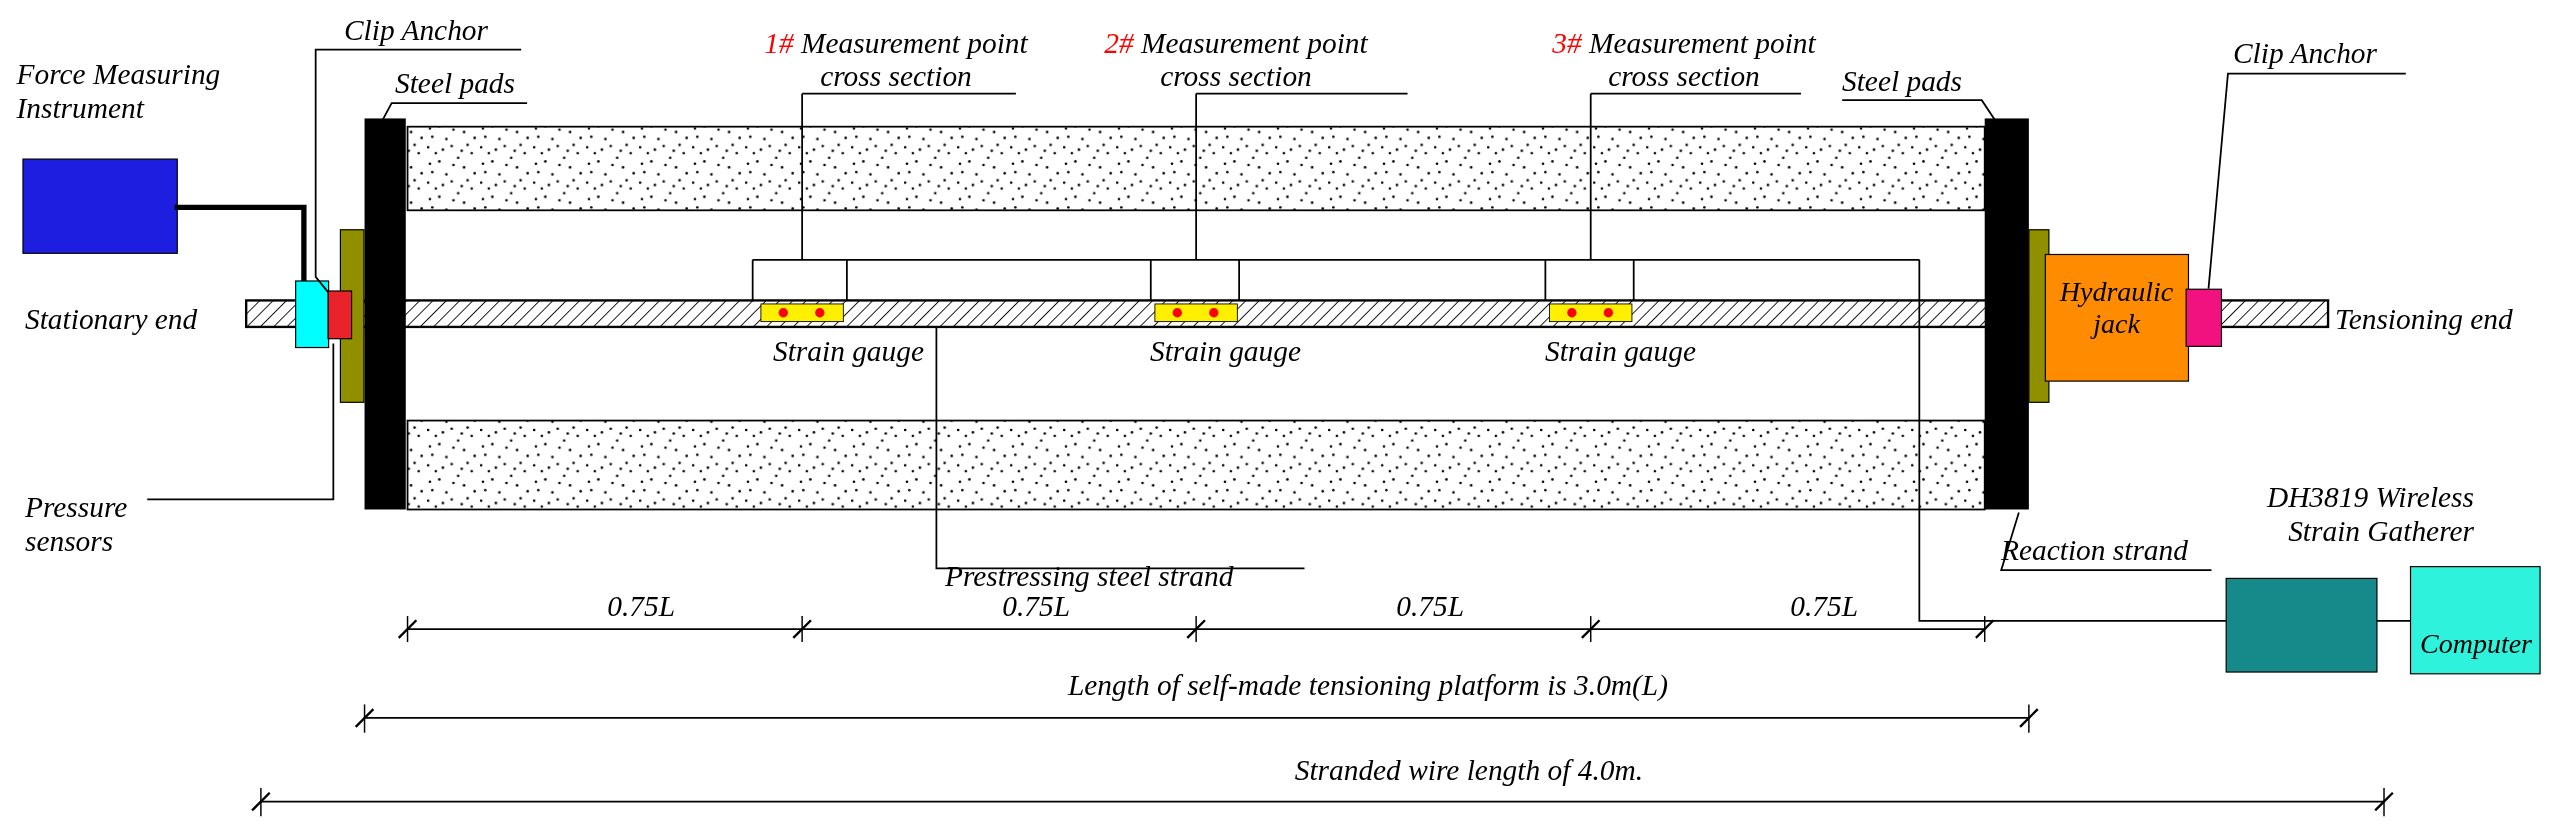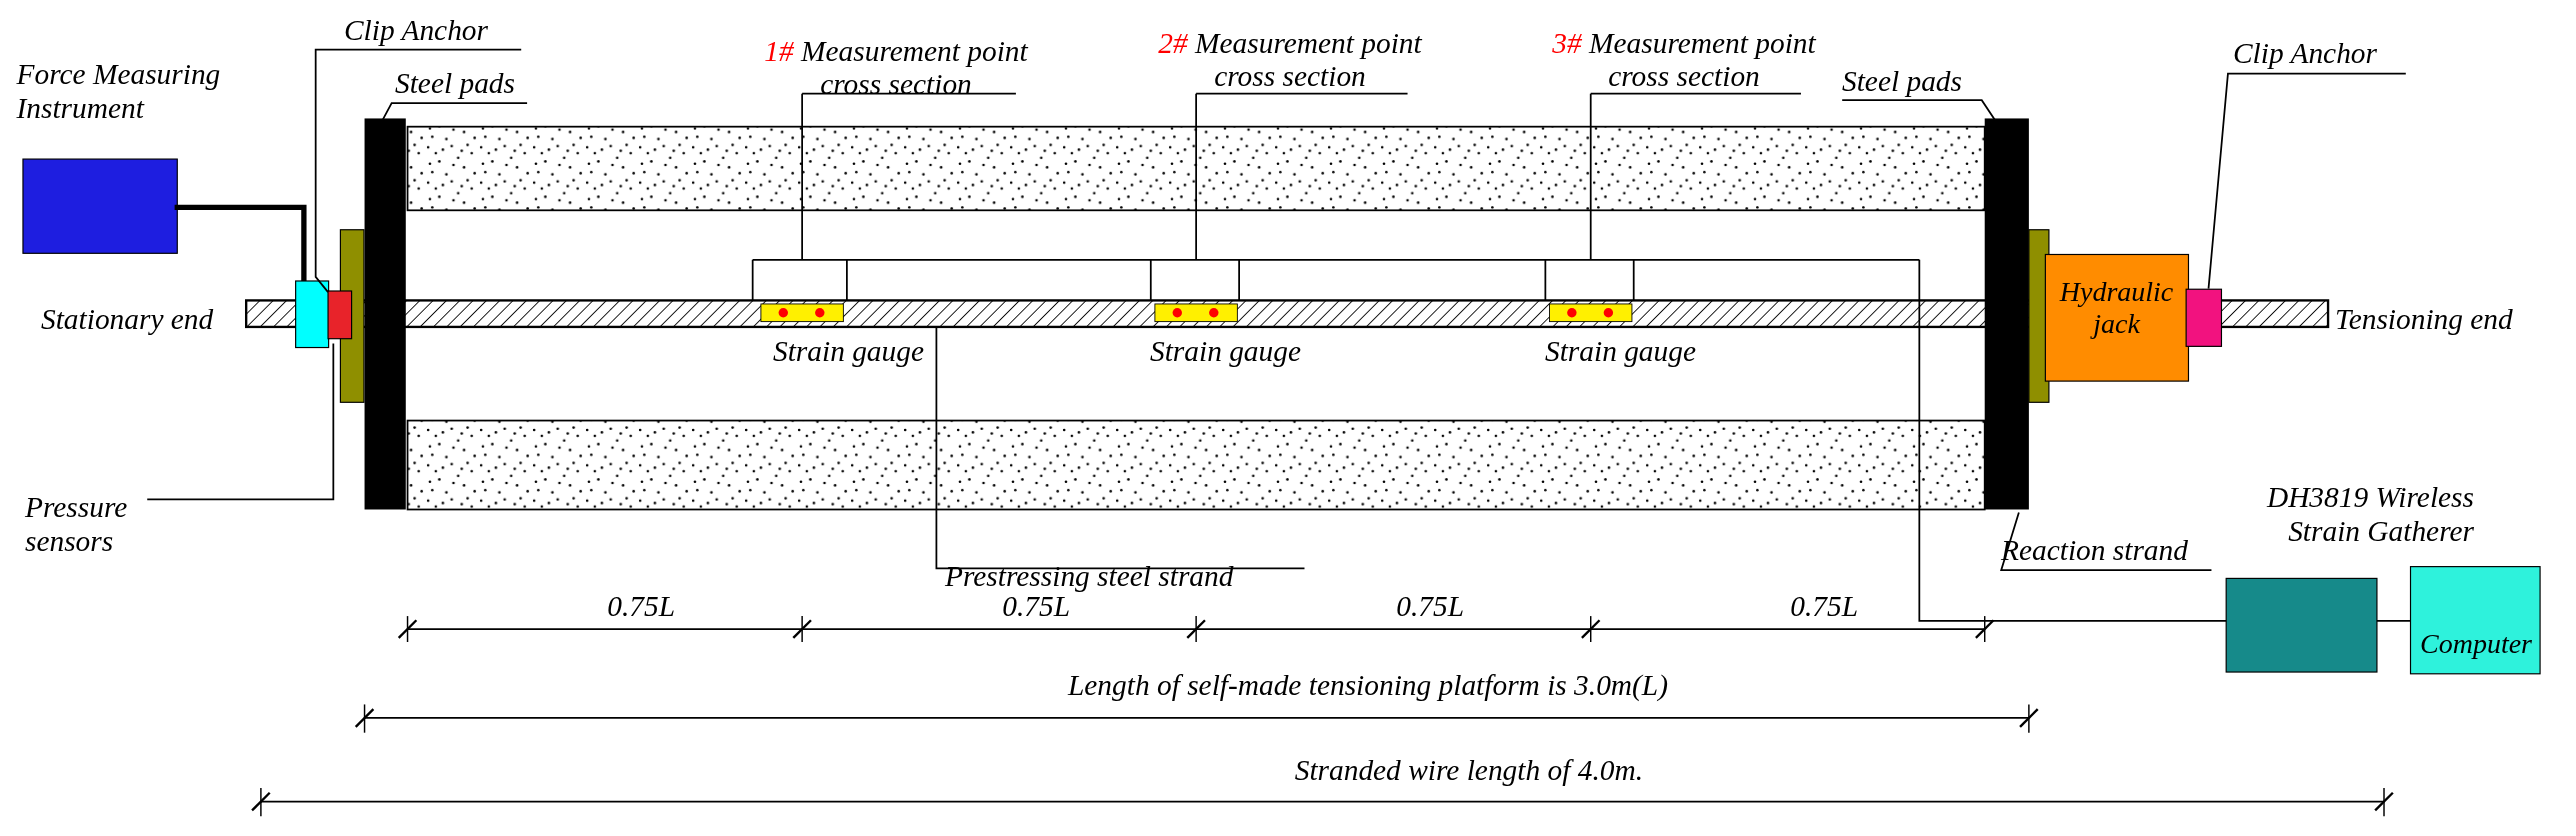--- a/index.html
+++ b/index.html
@@ -145,31 +145,31 @@
     </g>
   </svg>
 
   <div class="lbl" style="left:16.5px; top:58px;font-style:italic;">Force Measuring
 Instrument</div>
 
   <div class="lbl" style="left:344px; top:14px;">Clip Anchor</div>
 
   <div class="lbl" style="left:395px; top:67px;">Steel pads</div>
 
-  <div class="lbl" style="left:25px; top:303px;margin-left:16px;">Stationary end</div>
+  <div class="lbl" style="left:25px; top:303px;">Stationary end</div>
 
   <div class="lbl" style="left:25px; top:491px;">Pressure
 sensors</div>
 
-  <div class="mp-label" style="left:696px; top:27px;margin-top:8px;">
+  <div class="mp-label" style="left:696px; top:27px;">
     <div><span class="mp-num">1#</span><span> Measurement point</span></div>
     <div>cross section</div>
   </div>
 
-  <div class="mp-label" style="left:1090px; top:27px;">
+  <div class="mp-label" style="left:1036px; top:27px;">
     <div><span class="mp-num">2#</span><span> Measurement point</span></div>
     <div>cross section</div>
   </div>
 
   <div class="mp-label" style="left:1484px; top:27px;">
     <div><span class="mp-num">3#</span><span> Measurement point</span></div>
     <div>cross section</div>
   </div>
 
   <div class="lbl center" style="left:724px; top:335px; width:200px;">Strain gauge</div>

